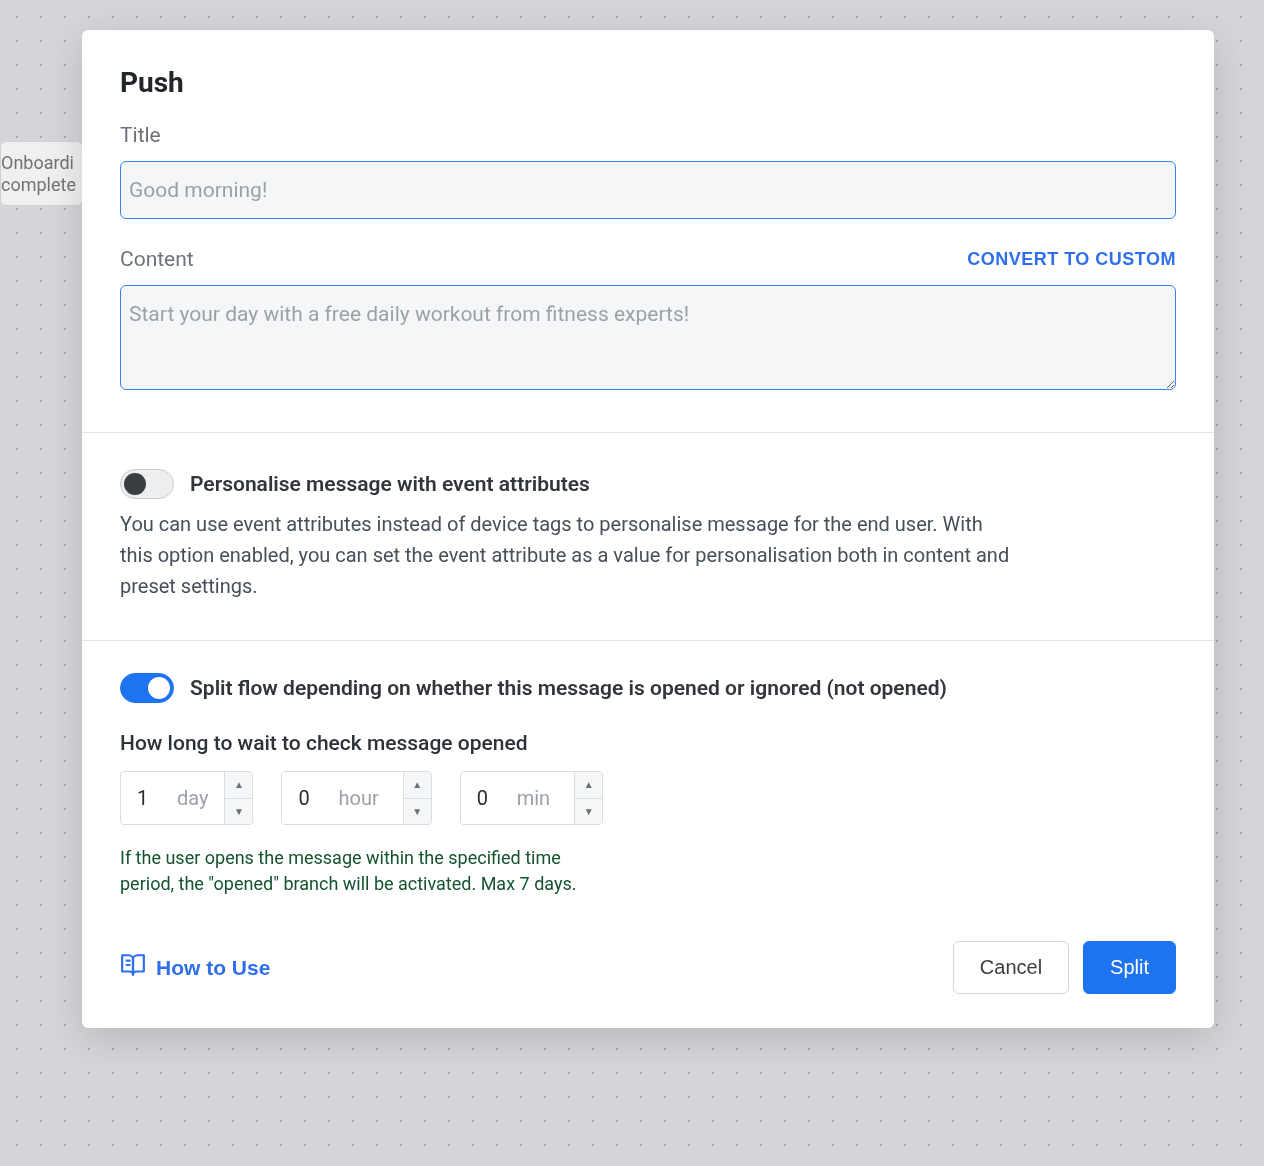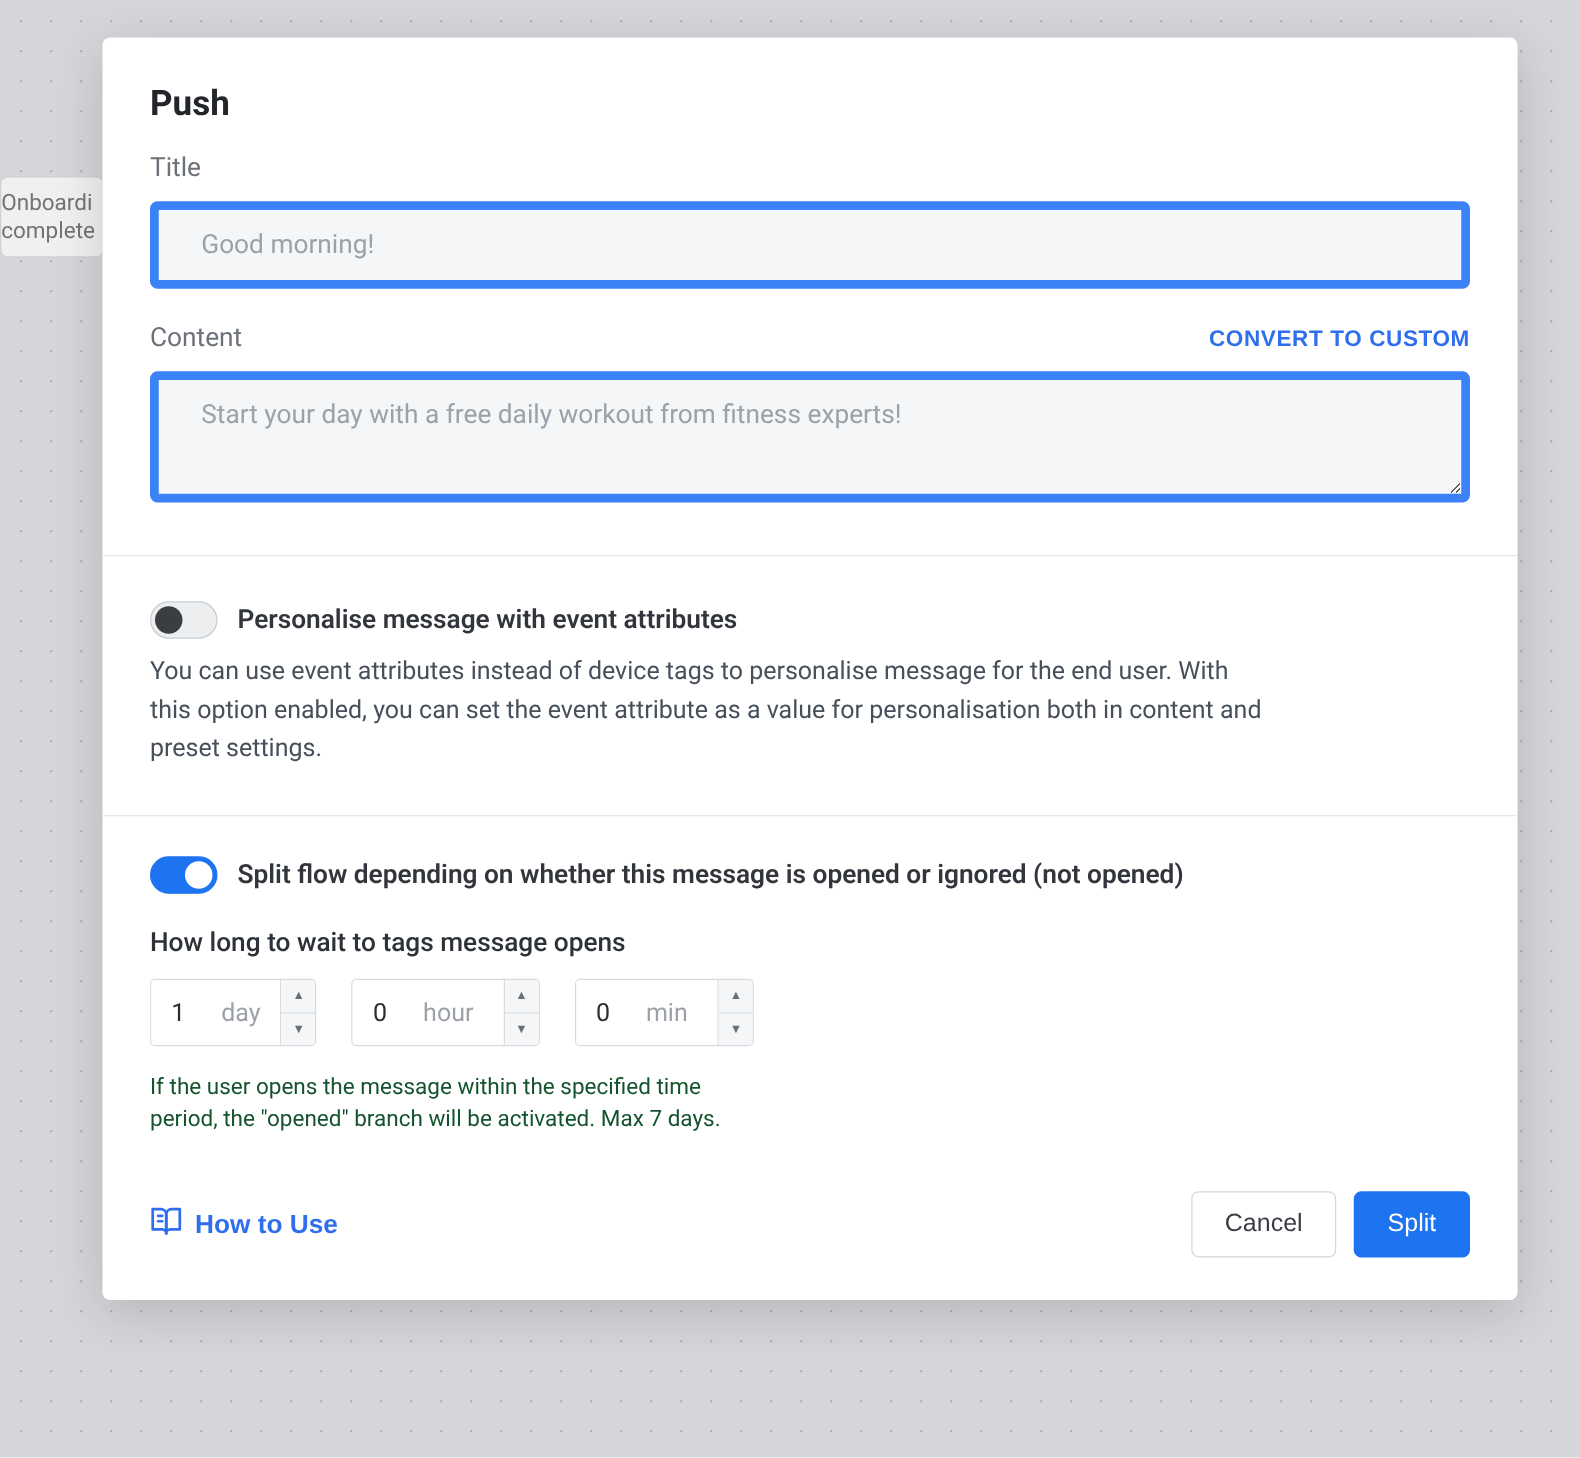--- a/index.html
+++ b/index.html
@@ -68,23 +68,23 @@
       font-weight: 700;
       letter-spacing: 0.5px;
       color: #2f6fed;
       cursor: pointer;
       background: none;
       border: none;
     }
     .text-input {
       width: 100%;
       background: #f4f6f8;
-      border: 7px solid #3b82f6;
+      border: 1px solid #3b82f6;
       border-radius: 6px;
-      padding: 16px 34px;
+      padding: 16px 8px;
       font-size: 21px;
       color: #9ca1a9;
       font-family: inherit;
     }
     .text-input::placeholder { color: #9ca1a9; }
     .textarea {
       resize: both;
       min-height: 105px;
     }
     .title-field { margin-bottom: 28px; }
@@ -282,21 +282,21 @@
   </div>
 
   <div class="modal-section section-split">
     <div class="toggle-row">
       <div class="toggle on">
         <div class="knob"></div>
       </div>
       <div class="toggle-label">Split flow depending on whether this message is opened or ignored (not opened)</div>
     </div>
 
-    <div class="wait-label">How long to wait to tags message opens</div>
+    <div class="wait-label">How long to wait to check message opened</div>
 
     <div class="spinner-row">
       <div class="spinner">
         <input class="spinner-input" value="1" style="">
         <div class="spinner-unit">day</div>
         <div class="spinner-btns">
           <button class="spinner-btn">▲</button>
           <button class="spinner-btn">▼</button>
         </div>
       </div>

